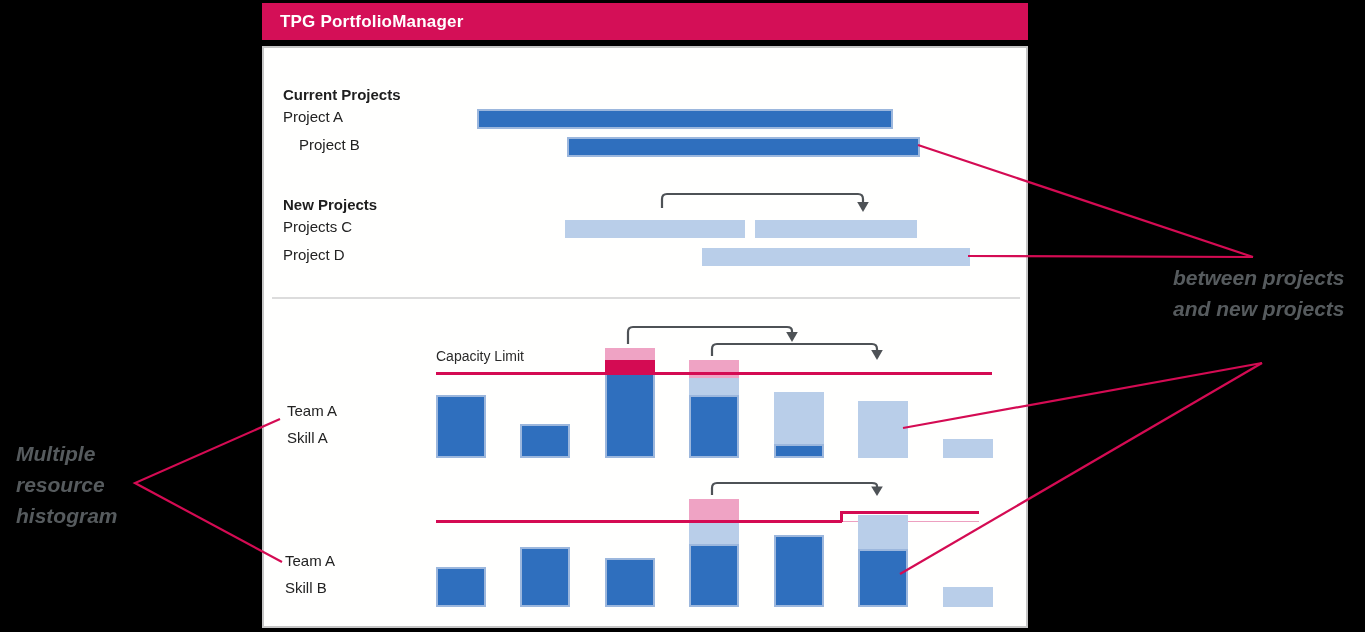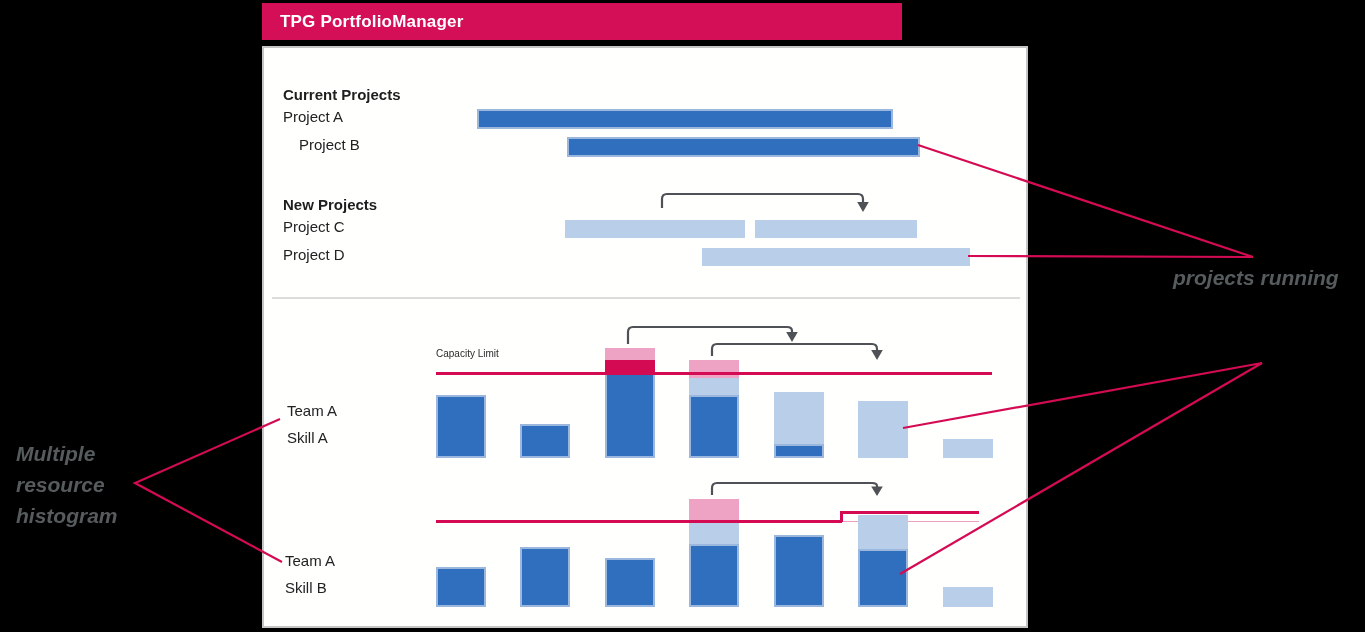--- a/index.html
+++ b/index.html
@@ -1,39 +1,39 @@
 <!DOCTYPE html>
 <html><head>
 <meta charset="utf-8">
 <style>
   html,body{margin:0;padding:0;background:#000;}
   .canvas{position:relative;width:1365px;height:632px;background:#000;overflow:hidden;
           font-family:"Liberation Sans",sans-serif;}
 
   
-  .win-header{position:absolute;left:262px;top:3px;width:640px;height:37px;
+  .win-header{position:absolute;left:262px;top:3px;width:766px;height:37px;
               background:#d40f57;display:flex;align-items:center;box-sizing:border-box;
               padding-left:18px;}
   .win-title{color:#fff;font-size:17px;font-weight:bold;letter-spacing:.2px;}
 
   
   .panel{position:absolute;left:262px;top:46px;width:766px;height:582px;
          background:#fffffe;border:2px solid #c5c5c5;box-sizing:border-box;z-index:1;}
   .panel-inner{position:absolute;left:0;top:0;width:762px;height:617px;border-radius:22px;}
 
   .section-heading{position:absolute;left:19px;font-size:15px;font-weight:bold;color:#1e1e1e;}
   .row-label{position:absolute;left:19px;font-size:15px;color:#222;}
 
   .g-bar{position:absolute;box-sizing:border-box;}
   .g-run{background:#2f6fbe;border:2px solid #9cb7dd;}
   .g-new{background:#b9cee9;}
 
   .divider{position:absolute;left:8px;top:249px;width:748px;height:2px;background:#dcdcdc;}
 
-  .cap-label{position:absolute;left:172px;top:300px;font-size:10px;color:#2a2a2a;}
+  .cap-label{position:absolute;left:172px;top:300px;font-size:14px;color:#2a2a2a;}
   .cap-line{position:absolute;height:2.5px;background:#d40b53;z-index:5;}
   .cap-thin{position:absolute;height:1.3px;background:#eda0c0;z-index:0;}
   .cap-riser{position:absolute;width:2.5px;background:#d40b53;z-index:5;}
 
   .team-label{position:absolute;font-size:15px;color:#222;line-height:27px;}
 
   .hist-col{position:absolute;width:50px;display:flex;flex-direction:column;z-index:2;}
   .seg{width:50px;box-sizing:border-box;}
   .seg-running{background:#2f6fbe;border:2px solid #9cb7dd;}
   .seg-new{background:#b9cee9;}
@@ -53,38 +53,39 @@
 
 <div class="canvas">
 
   <div class="annotation annotation-left">
     <div>Multiple</div>
     <div>resource</div>
     <div>histogram</div>
   </div>
 
   <div class="annotation annotation-right">
-    <div>projects running</div>
+    <div>between projects</div>
+    <div>and new projects</div>
   </div>
 
   <div class="win-header">
     <span class="win-title">TPG PortfolioManager</span>
   </div>
 
   <div class="panel">
     <div class="panel-inner">
 
       <div id="gantt-root">
           <div class="section-heading" style="top: 38px;">Current Projects</div>
           <div class="row-label" style="top: 60px;">Project A</div>
           <div class="g-bar g-run" style="left: 213px; top: 61px; width: 416px; height: 20px;"></div>
           <div class="row-label" style="top: 88px; margin-left: 16px;">Project B</div>
           <div class="g-bar g-run" style="left: 303px; top: 89px; width: 353px; height: 20px;"></div>
           <div class="section-heading" style="top: 148px; text-align: center;">New Projects</div>
-          <div class="row-label" style="top: 170px;">Project C</div>
+          <div class="row-label" style="top: 170px;">Projects C</div>
           <div class="g-bar g-new" style="left: 301px; top: 172px; width: 180px; height: 18px;"></div>
           <div class="g-bar g-new" style="left: 491px; top: 172px; width: 162px; height: 18px;"></div>
           <div class="row-label" style="top: 198px;">Project D</div>
           <div class="g-bar g-new" style="left: 438px; top: 200px; width: 268px; height: 18px;"></div>
         </div>
 
       <div class="divider"></div>
 
       <div class="cap-label">Capacity Limit</div>
       <div class="cap-line" style="left:172px;top:324px;width:556px;"></div>

